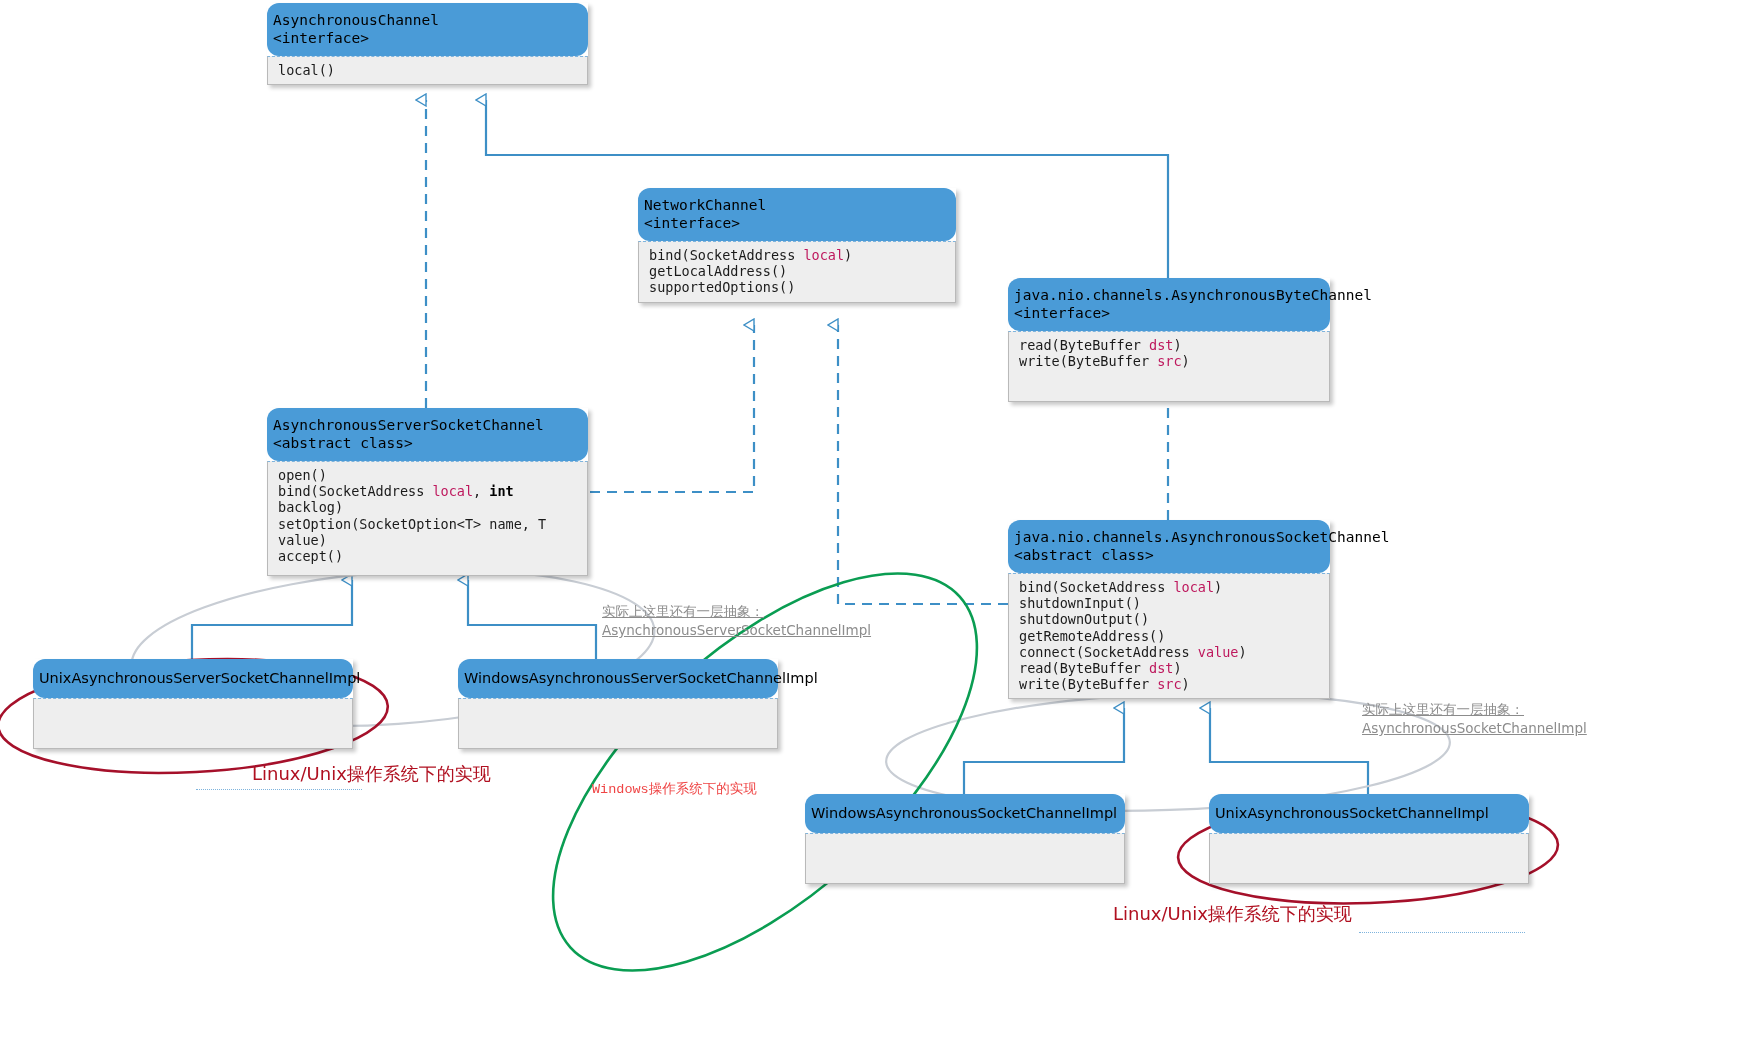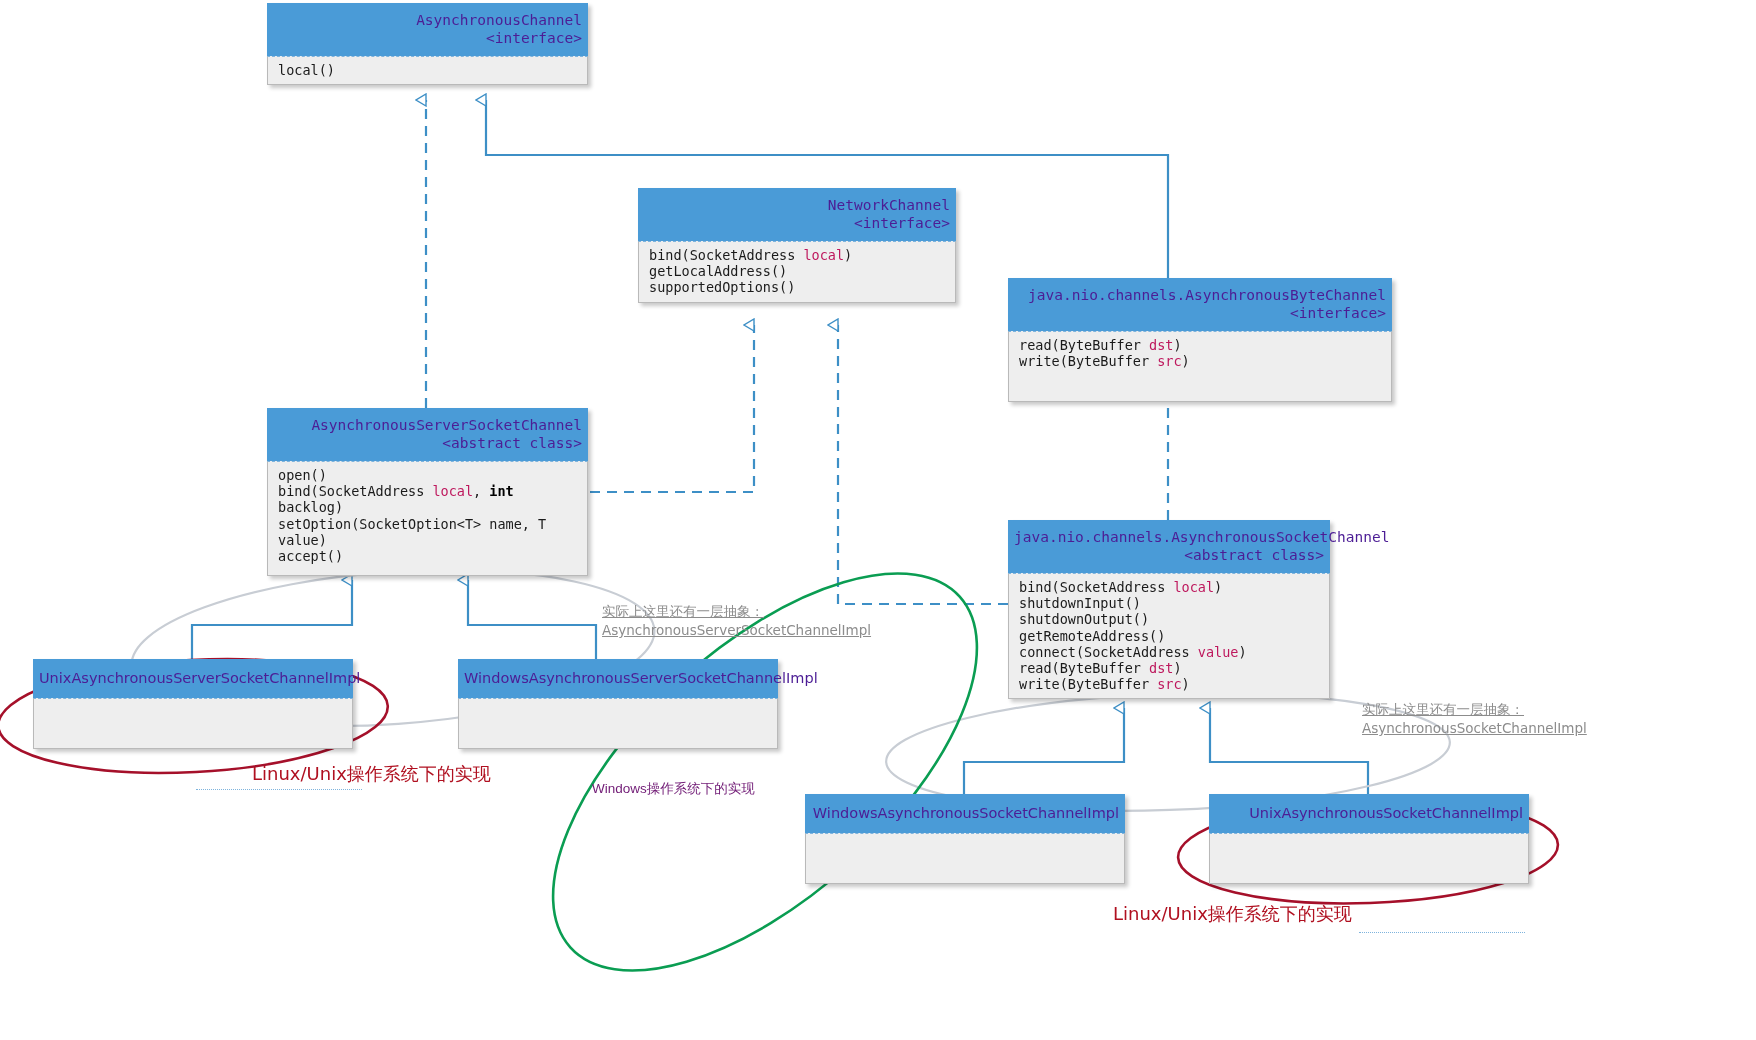--- a/index.html
+++ b/index.html
@@ -4,24 +4,24 @@
 <style>
   html,body{margin:0;padding:0;background:#ffffff;}
   body{width:1756px;height:1040px;position:relative;overflow:hidden;
        font-family:"DejaVu Sans","Liberation Sans",sans-serif;}
   #stage{position:absolute;left:0;top:0;width:1756px;height:1040px;}
   svg.layer{position:absolute;left:0;top:0;width:1756px;height:1040px;pointer-events:none;}
 
   
   .uml{position:absolute;box-sizing:border-box;
        box-shadow:3px 3px 4px rgba(0,0,0,0.22);}
-  .uml .hdr{background:#4a9bd7;color:#4c1d95;text-align:right;
+  .uml .hdr{background:#4a9bd7;color:#000000;text-align:left;
             font-family:"DejaVu Sans Mono","Liberation Mono",monospace;
             font-size:14.5px;line-height:18px;padding:8px 6px 9px 6px;
-            letter-spacing:0px;}
+            letter-spacing:0px;border-radius:12px;}
   .uml .hdr .sub{display:block;}
   .uml .body{background:#eeeeee;border:1px solid #b9b9b9;border-top:none;
              border-top:1px dashed #7fb4dd;
              font-family:"DejaVu Sans Mono","Liberation Mono",monospace;
              font-size:13.5px;line-height:16.2px;color:#1a1a1a;
              padding:5px 8px 6px 10px;}
   .uml .body .m{white-space:pre-wrap;}
   .uml.empty .body{min-height:38px;}
   .param{color:#be185d;}
   .kw{font-weight:bold;color:#000000;}
@@ -29,22 +29,22 @@
   
   .uml.impl .hdr{font-family:"DejaVu Sans","Liberation Sans",sans-serif;
                  font-size:14.5px;padding:10px 6px 11px 6px;}
 
   
   .anno{position:absolute;white-space:pre-line;}
   .anno.gray{color:#8c8c8c;font-size:13.5px;line-height:19px;
              font-family:"DejaVu Sans","Liberation Sans",sans-serif;text-decoration:underline;}
   .anno.red{color:#b01020;font-size:18px;
             font-family:"DejaVu Sans","Liberation Sans",sans-serif;}
-  .anno.green{color:#701a75;font-size:13.5px;
-            font-family:Liberation Sans, sans-serif;}
+  .anno.green{color:#ef4444;font-size:13.5px;
+            font-family:Liberation Mono, monospace;}
   .underline-dots{position:absolute;border-bottom:1px dotted #7fb4dd;height:0;}
 </style>
 </head>
 <body>
 
 <div id="stage">
 
   <svg class="layer" viewBox="0 0 1756 1040">
     <defs>
       <marker id="hollowTri" markerWidth="14" markerHeight="12" refX="7" refY="11" orient="auto" markerUnits="userSpaceOnUse">
@@ -135,21 +135,21 @@
       <span>NetworkChannel</span>
       <span class="sub">&lt;interface&gt;</span>
     </div>
     <div class="body">
       <div class="m">bind(SocketAddress <span class="param">local</span>)</div>
       <div class="m">getLocalAddress()</div>
       <div class="m">supportedOptions()</div>
     </div>
   </div>
 
-  <div class="uml" style="left:1008px;top:278px;width:384px;">
+  <div class="uml" style="left:1008px;top:278px;width:322px;">
     <div class="hdr">
       <span>java.nio.channels.AsynchronousByteChannel</span>
       <span class="sub">&lt;interface&gt;</span>
     </div>
     <div class="body" style="min-height:58px;">
       <div class="m">read(ByteBuffer <span class="param">dst</span>)</div>
       <div class="m">write(ByteBuffer <span class="param">src</span>)</div>
     </div>
   </div>
 

